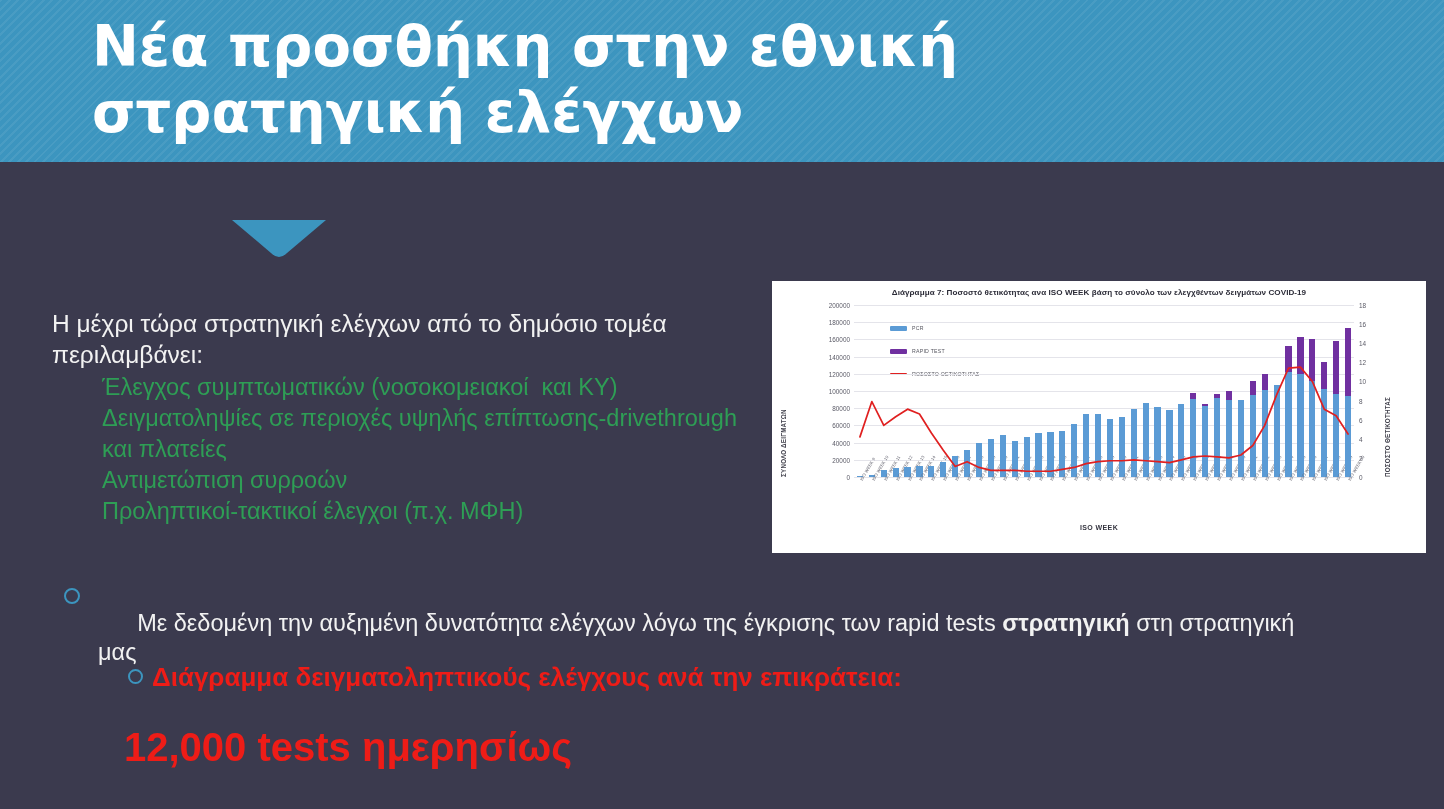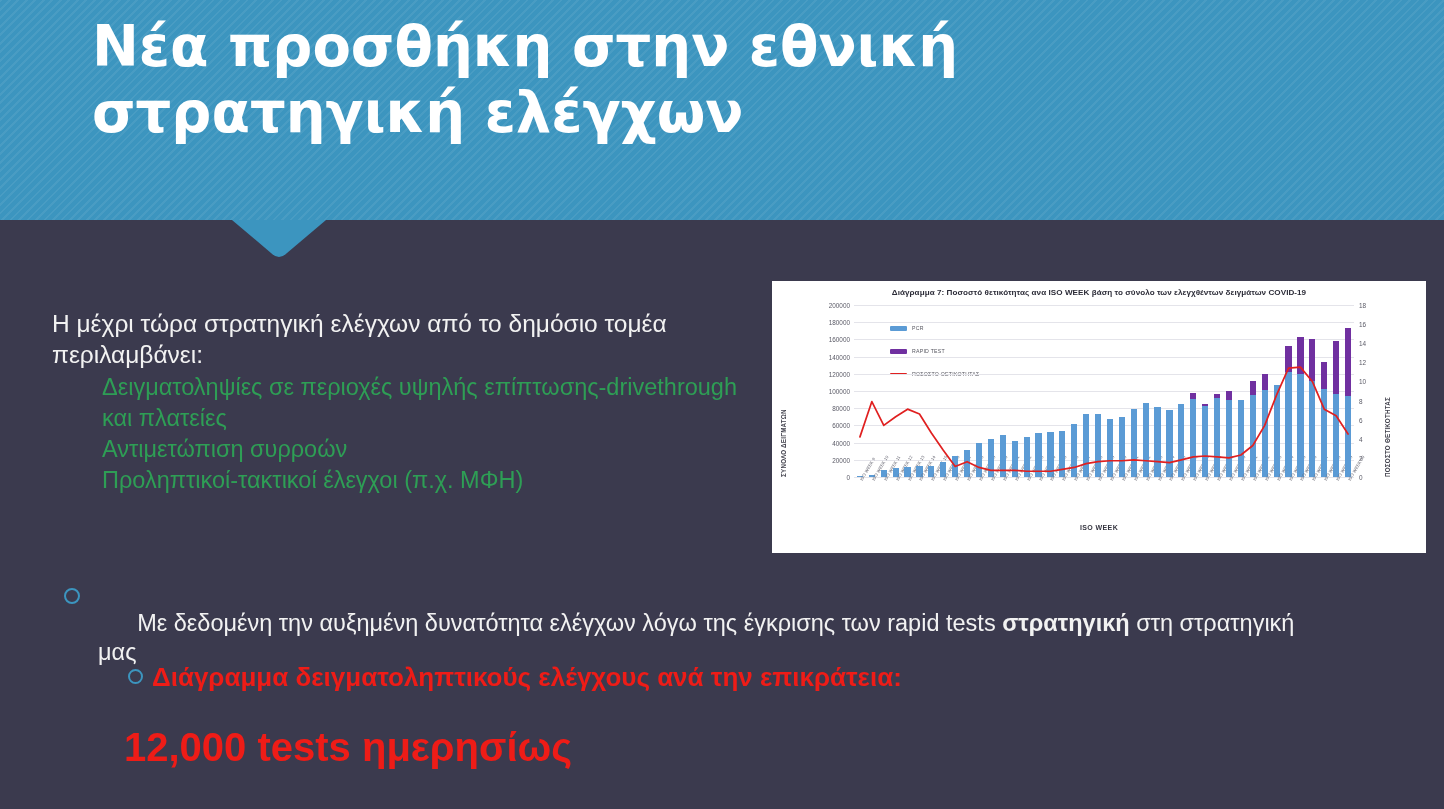--- a/index.html
+++ b/index.html
@@ -5,21 +5,21 @@
   * { margin:0; padding:0; box-sizing:border-box; }
   html,body { width:1444px; height:809px; overflow:hidden; }
   body {
     background:#3b3a4e;
     font-family:"Liberation Sans", sans-serif;
     position:relative;
   }
 
   
   #header-banner {
-    position:absolute; left:0; top:0; width:1444px; height:220px;
+    position:absolute; left:0; top:0; width:1444px; height:162px;
     background:
       repeating-linear-gradient(135deg,
         rgba(255,255,255,0.065) 0px,
         rgba(255,255,255,0.065) 2px,
         rgba(0,0,0,0.0) 2px,
         rgba(0,0,0,0.0) 6px),
       #3c95bf;
     overflow:visible;
   }
   #banner-notch {
@@ -189,20 +189,21 @@
       <path d="M0,0 L94,0 L55,33 Q47,41 39,33 Z" fill="#3c95bf"></path>
     </svg>
   </div>
 </div>
 
 <div id="content">
 
   <div id="intro-block">
     <div id="intro-lead">Η μέχρι τώρα στρατηγική ελέγχων από το δημόσιο τομέα περιλαμβάνει:</div>
     <div id="sublist">
+      <div class="sub-item">Έλεγχος συμπτωματικών (νοσοκομειακοί  και ΚΥ)</div>
       <div class="sub-item">Δειγματοληψίες σε περιοχές υψηλής επίπτωσης-drivethrough και πλατείες</div>
       <div class="sub-item">Αντιμετώπιση συρροών</div>
       <div class="sub-item">Προληπτικοί-τακτικοί έλεγχοι (π.χ. ΜΦΗ)</div>
     </div>
   </div>
 
   <div id="chart-card">
     <div id="chart-inner">
       <div class="chart-title">Διάγραμμα 7: Ποσοστό θετικότητας ανα ISO WEEK  βάση το σύνολο των ελεγχθέντων δειγμάτων COVID-19</div>
 

